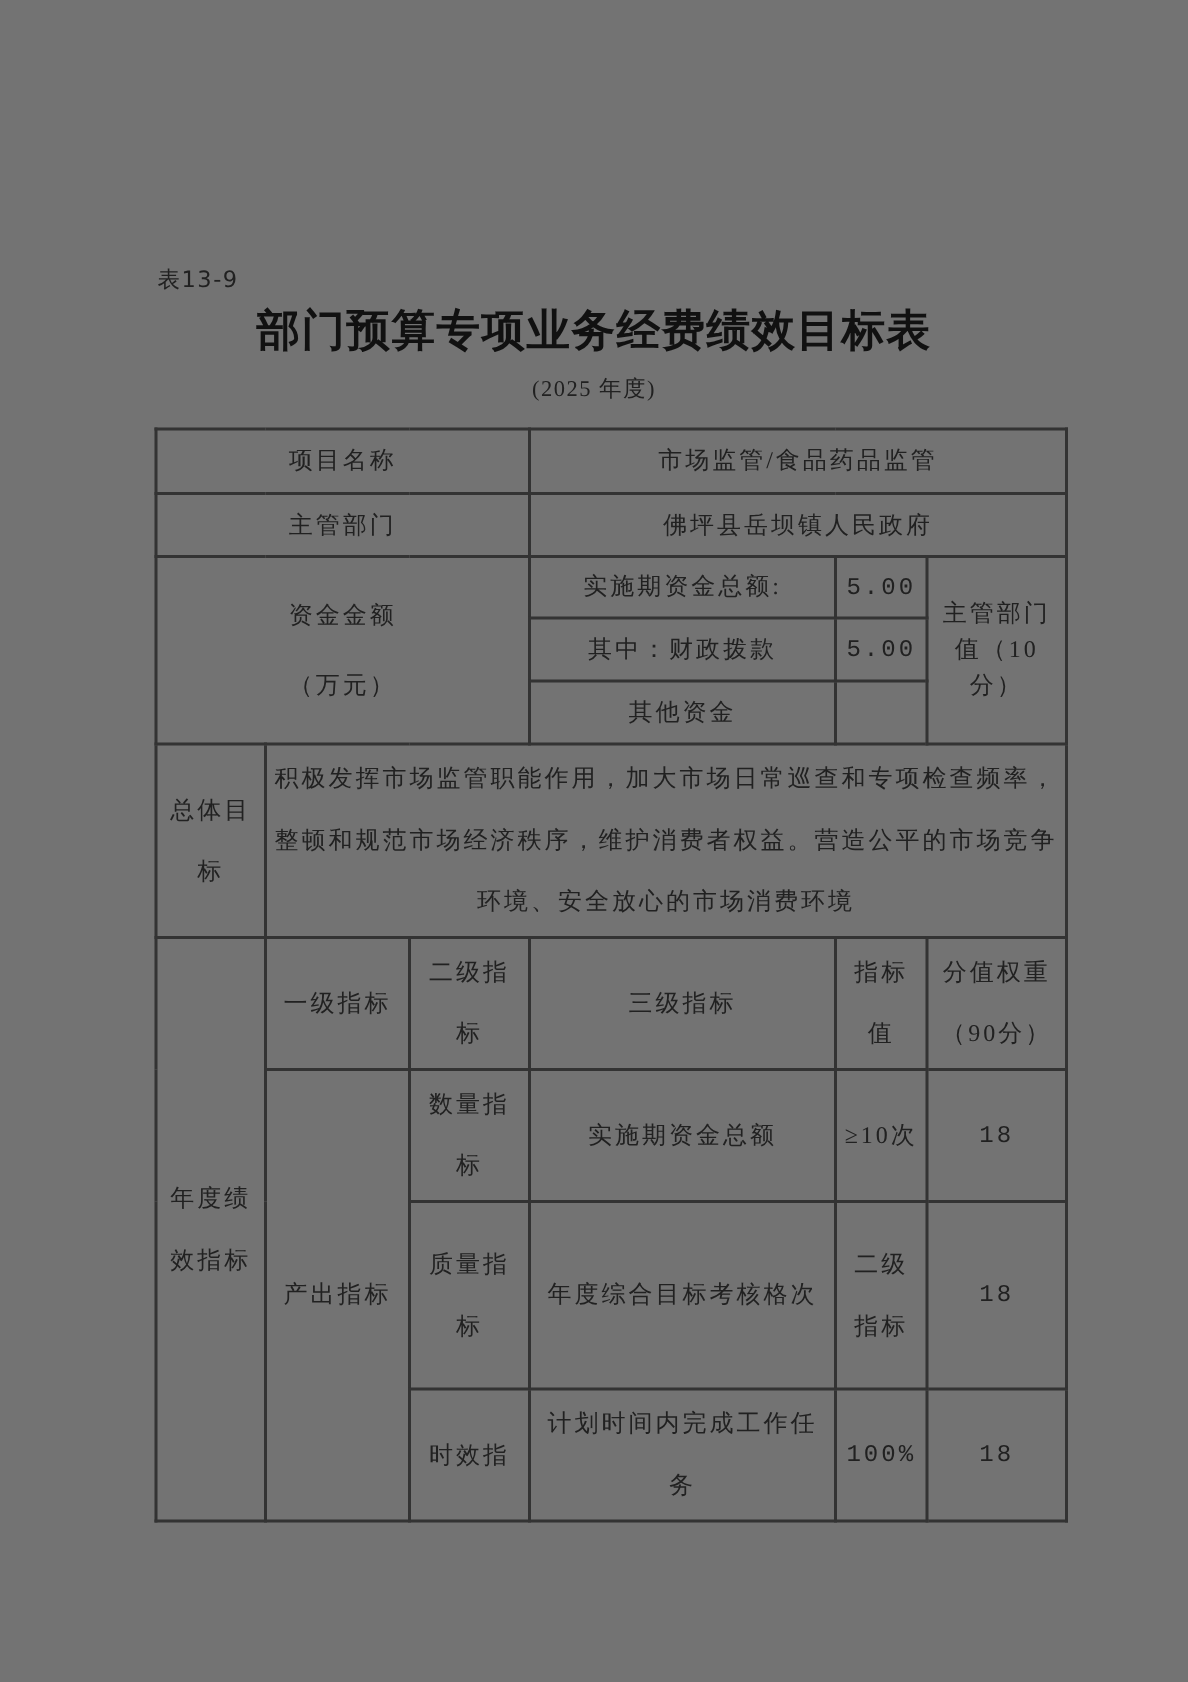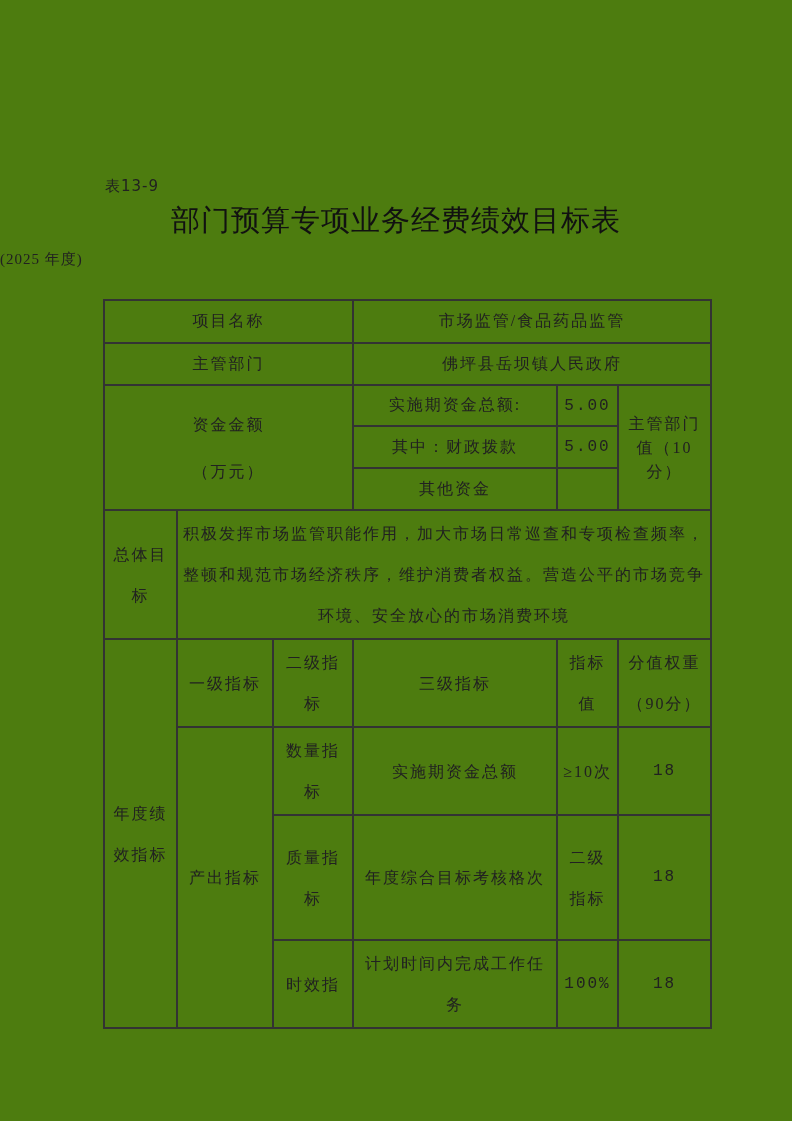--- a/index.html
+++ b/index.html
@@ -1,41 +1,41 @@
 <!DOCTYPE html>
 <html><head>
 <meta charset="utf-8">
 <style>
   html,body{margin:0;padding:0;background:#e8e8e8;}
   .page{
     position:relative;
     width:792px;height:1121px;
-    background:#4d7c0f;
+    background:#737373;
     margin:0 auto;
     overflow:hidden;
     font-family:"Liberation Serif","DejaVu Serif",serif;
     color:#212121;
   }
   .table-label{
     position:absolute;left:105px;top:177px;
     font-size:15px;letter-spacing:1px;
     font-family:"DejaVu Sans","Liberation Sans",sans-serif;
   }
   .doc-title{
     position:absolute;left:0;top:201px;width:100%;
     text-align:center;
     font-family:"DejaVu Sans","Liberation Sans",sans-serif;
-    font-weight:normal;font-size:29px;letter-spacing:1px;color:#111;
+    font-weight:bold;font-size:29px;letter-spacing:1px;color:#111;
   }
   .doc-subtitle{
     position:absolute;left:0;top:250px;width:100%;
-    font-size:15px;letter-spacing:1px;
+    text-align:center;font-size:15px;letter-spacing:1px;
   }
   table.main{
-    position:absolute;left:103px;top:299px;
+    position:absolute;left:103px;top:285px;
     width:607px;
     border-collapse:collapse;table-layout:fixed;
   }
   table.main td{
     border:2px solid #333;
     font-size:16px;
     letter-spacing:2px;
     text-align:center;
     vertical-align:middle;
     padding:2px 4px;

